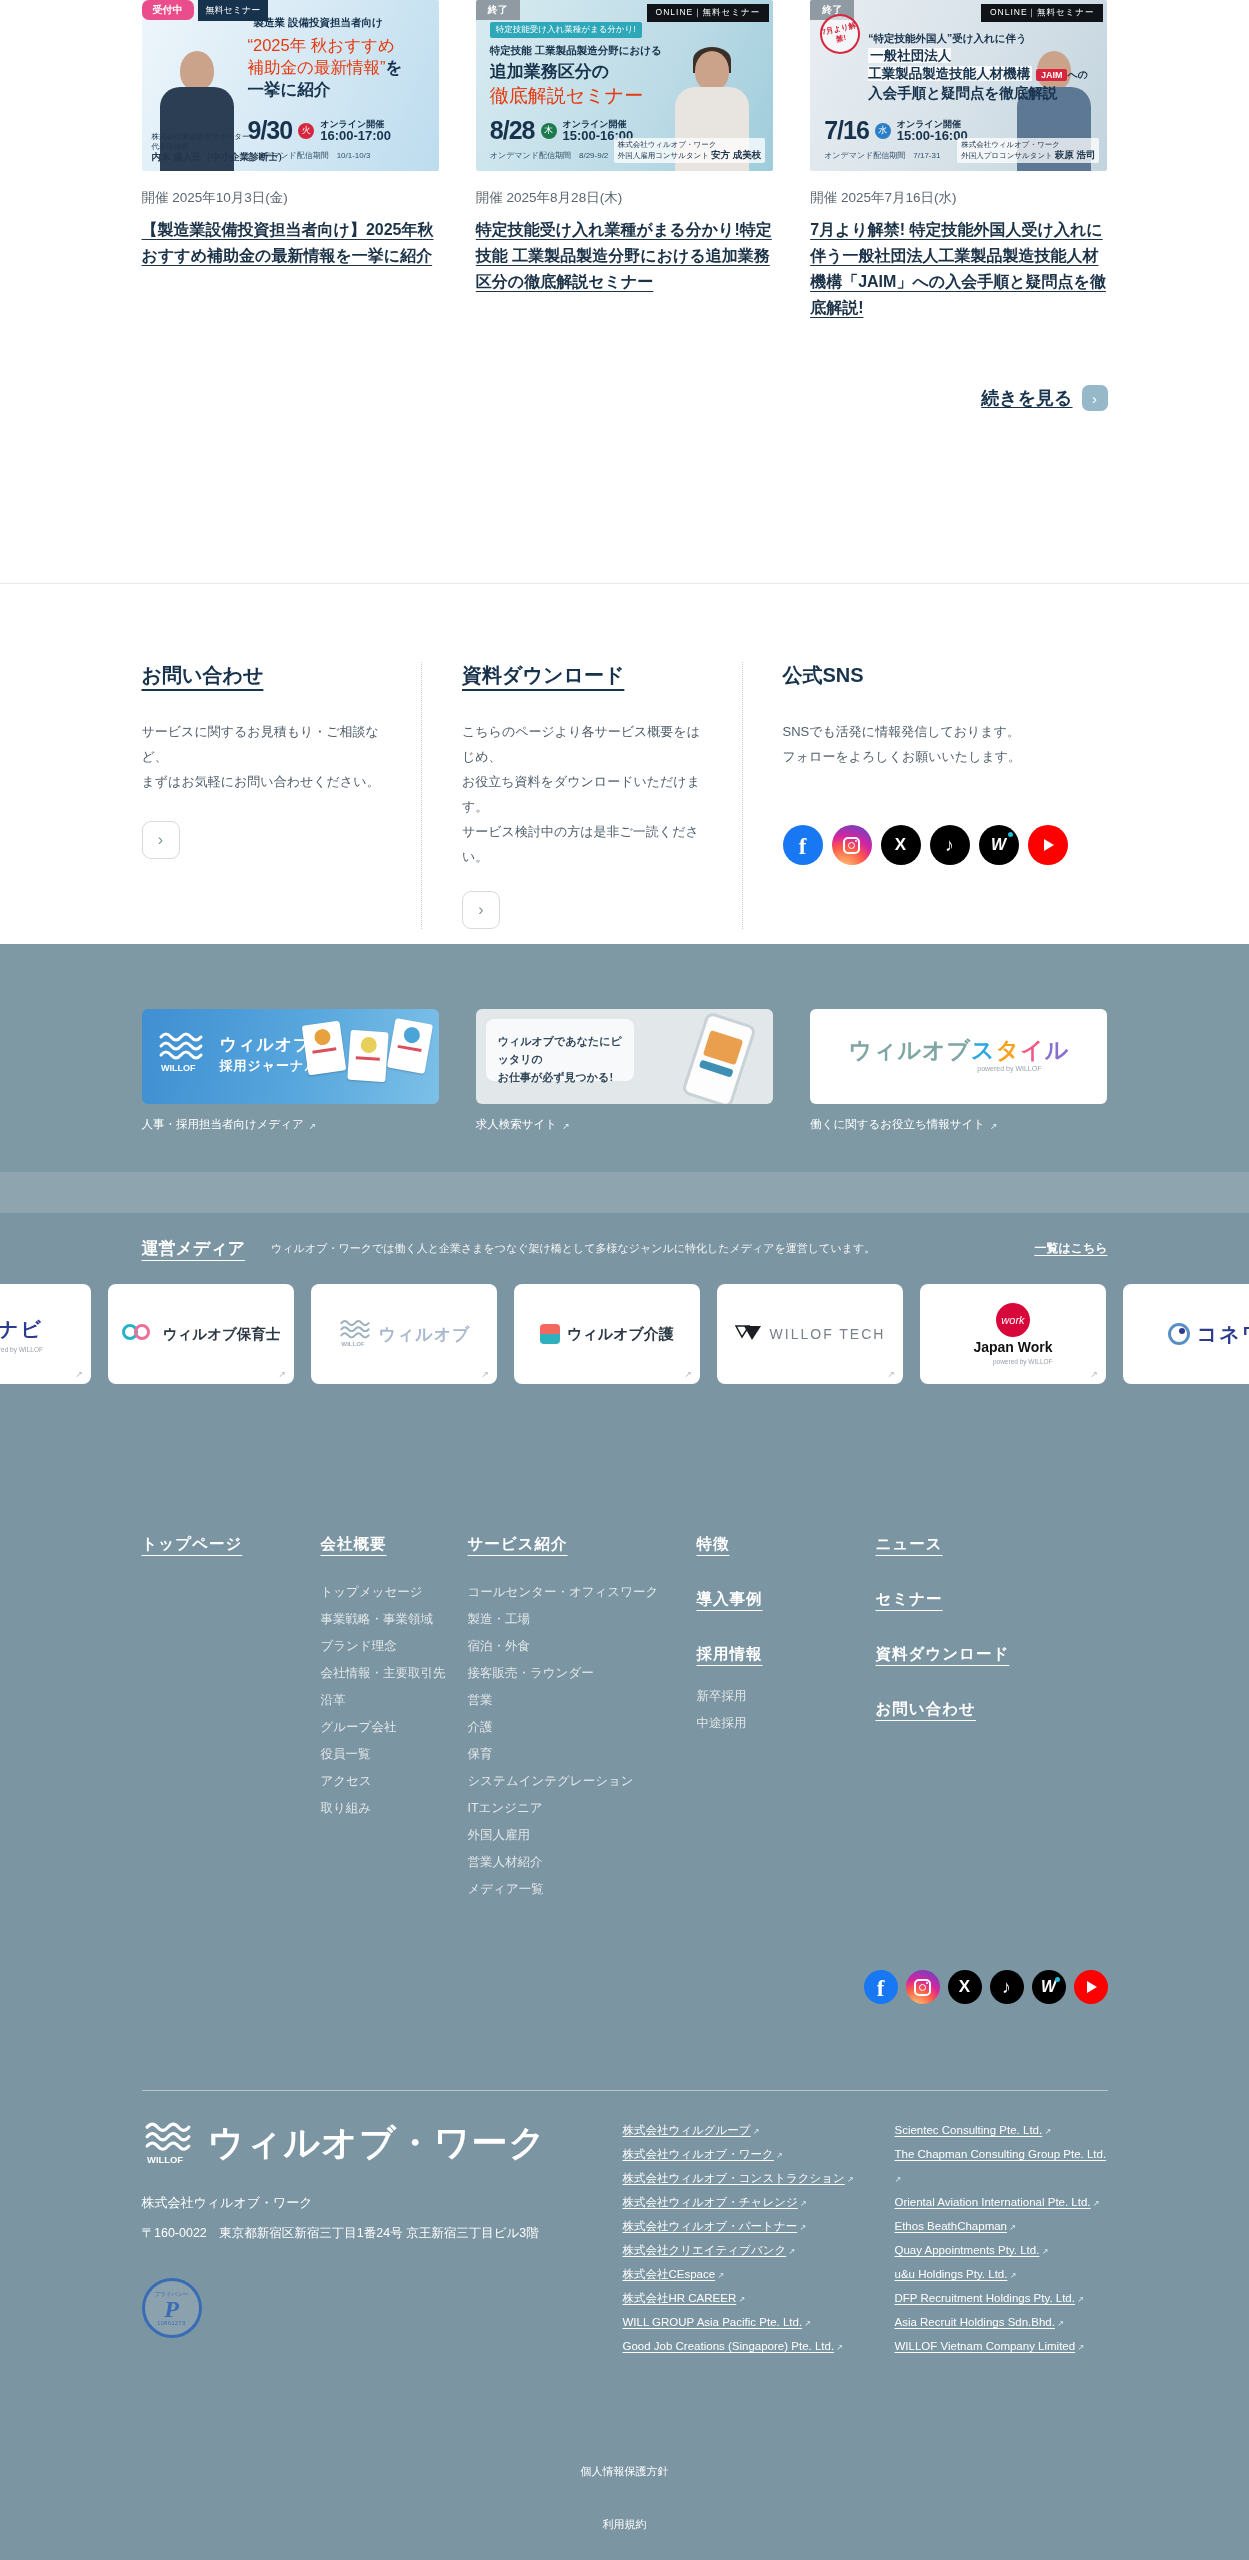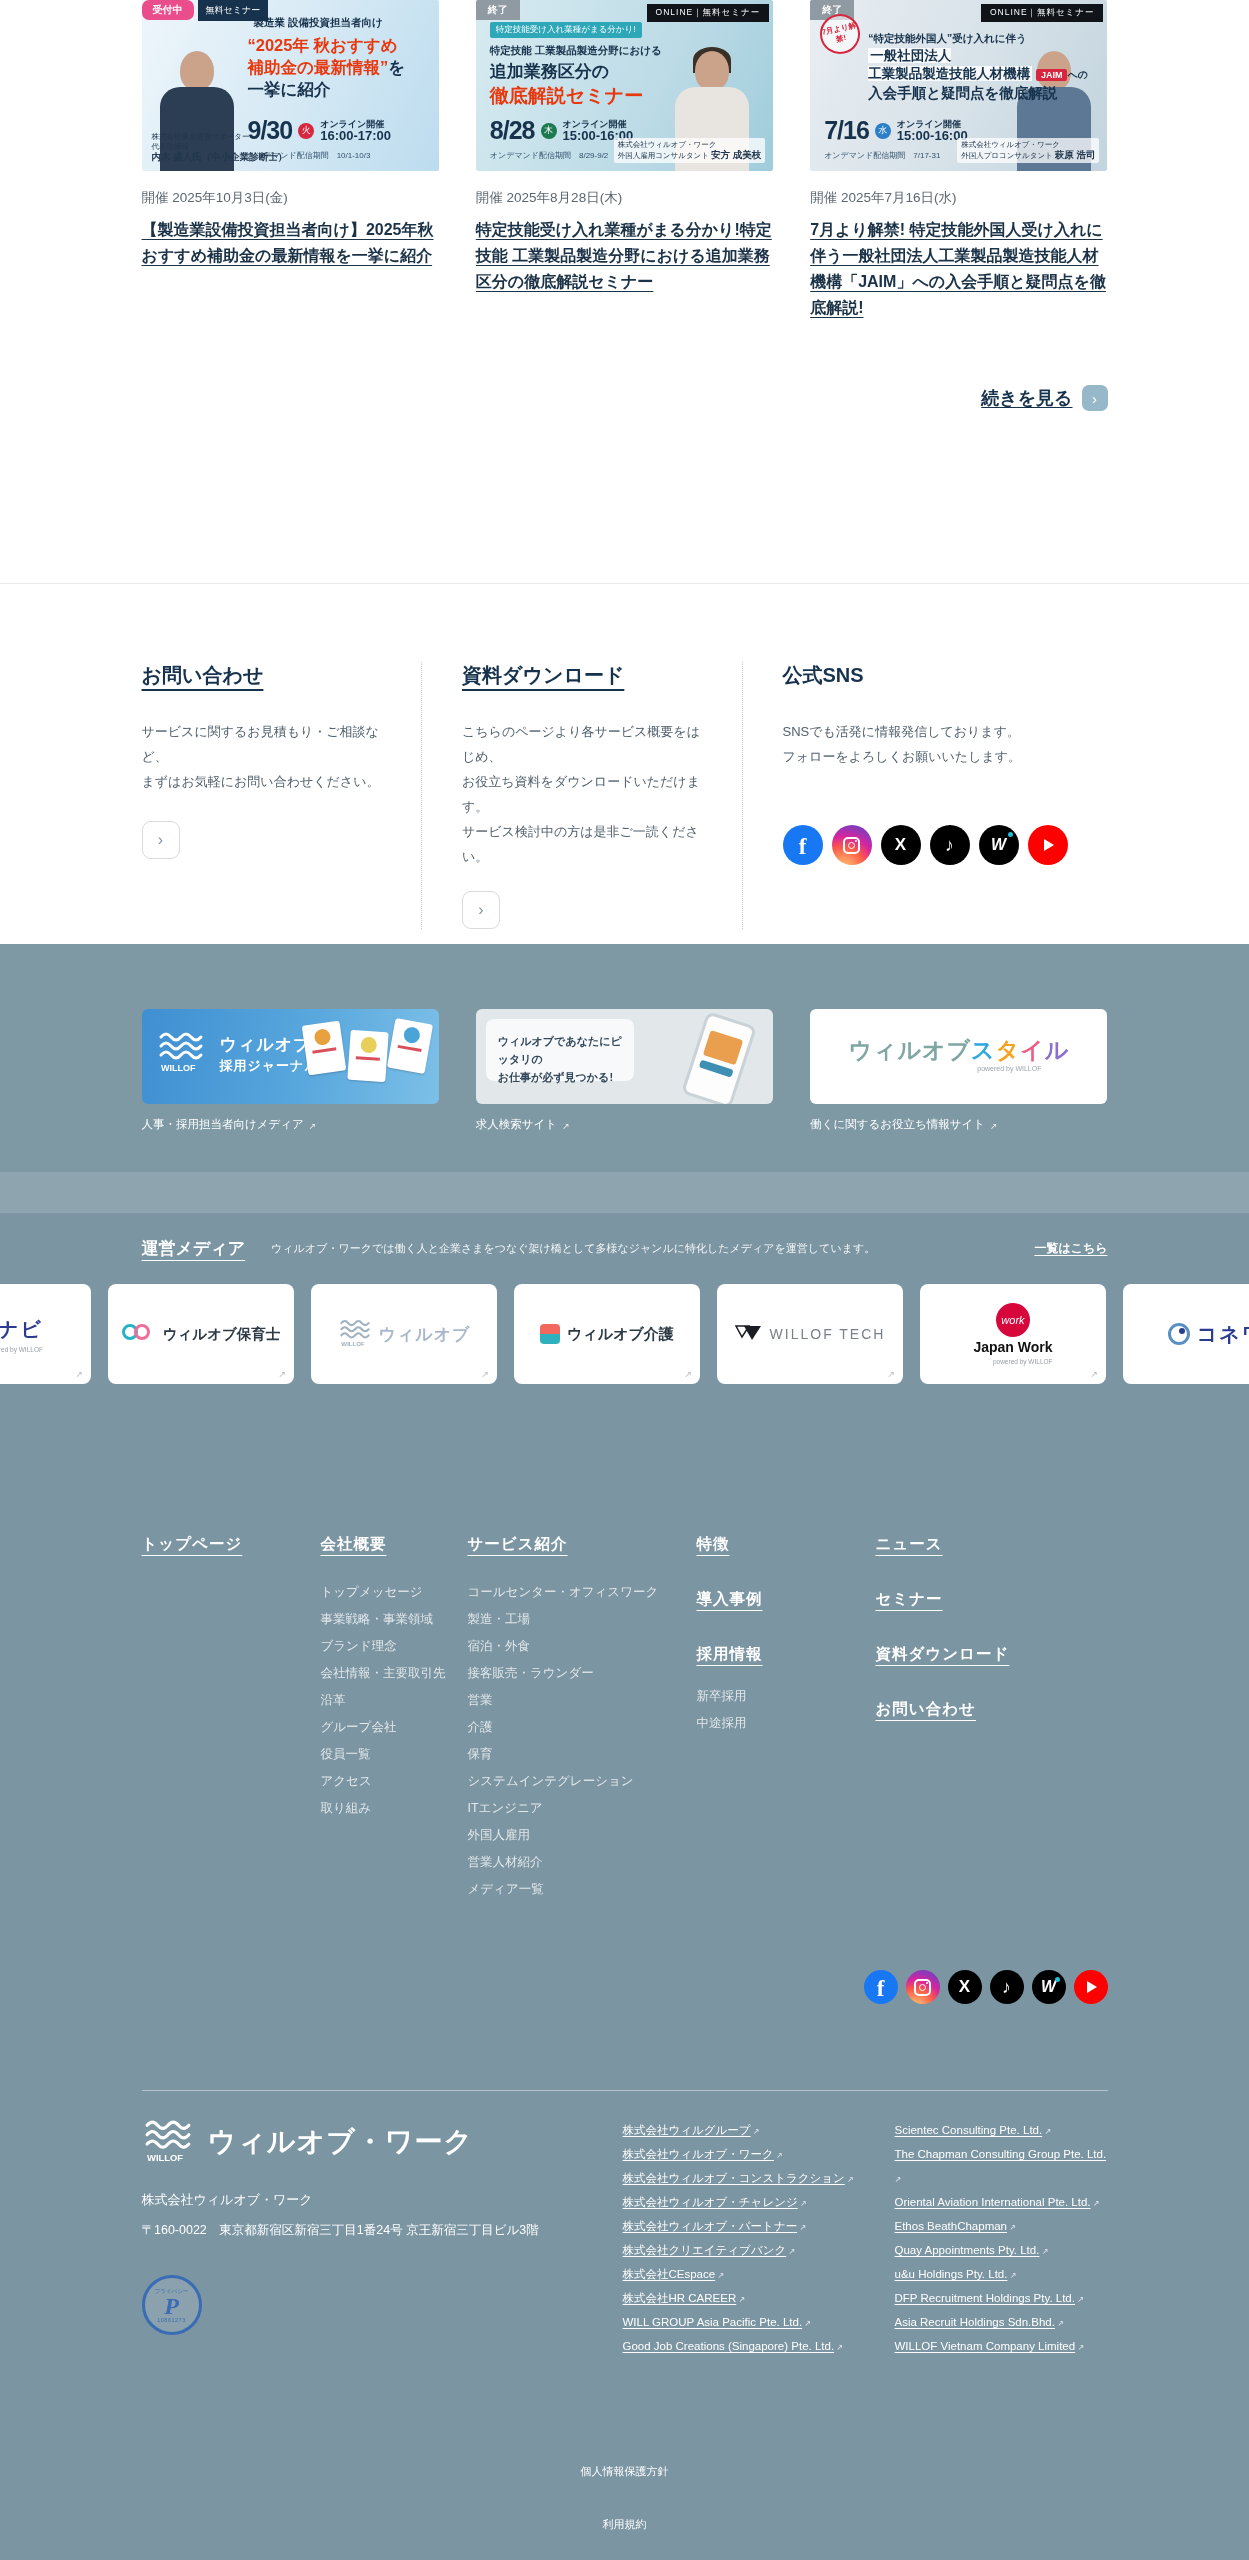--- a/index.html
+++ b/index.html
@@ -23,21 +23,21 @@
   .badge-gray { position:absolute; top:0; left:0; background:#8f9aa3; color:#fff; font-size:10px; font-weight:bold; padding:3px 12px; }
   .online-bar { position:absolute; top:4px; right:4px; background:#101418; color:#fff; font-size:8.5px; letter-spacing:1px; padding:3px 9px; }
   .person { position:absolute; bottom:0; width:74px; height:120px; }
   .person .head { position:absolute; top:0; left:50%; transform:translateX(-50%); width:34px; height:40px; border-radius:50% 50% 46% 46%; background:#caa38a; }
   .person .body { position:absolute; bottom:0; left:0; right:0; height:84px; border-radius:20px 20px 0 0; }
   .suit-dark .body { background:#2c3e53; }
   .jacket-white .body { background:#e8e4df; }
   .jacket-blue .body { background:#5d7894; }
   .hair { position:absolute; top:-4px; left:50%; transform:translateX(-50%); width:38px; height:26px; border-radius:50% 50% 0 0; background:#3a3028; }
   .aud { position:absolute; color:#17324c; font-size:10.5px; font-weight:bold; }
-  .hl-red { color:#e8380d; font-weight:bold;margin-top:38px; }
+  .hl-red { color:#e8380d; font-weight:normal;margin-top:38px; }
   .hl-dark { color:#17324c; font-weight:bold; }
   .dateline { position:absolute; display:flex; align-items:center; gap:6px; }
   .d-big { font-size:25px; font-weight:bold; color:#17324c; letter-spacing:-1px; }
   .dow { width:16px; height:16px; border-radius:50%; color:#fff; font-size:9px; display:flex; align-items:center; justify-content:center; flex:none; }
   .dow-fire { background:#d7263d; } .dow-wood { background:#1d7a4f; } .dow-water { background:#2a7fc6; }
   .d-meta { font-size:9px; color:#17324c; font-weight:bold; line-height:12px; }
   .d-time { font-size:13px; }
   .ondemand { position:absolute; font-size:8px; color:#31506b; }
   .speaker { position:absolute; font-size:7.5px; color:#21374d; line-height:10px; }
   .speaker .nm { font-size:9.5px; font-weight:bold; }
@@ -144,21 +144,21 @@
   .nav-item { display:block; font-size:12.5px; color:rgba(255,255,255,.78); line-height:27px; cursor:pointer; }
   .stack-gap { margin-top:34px;text-decoration:underline; }
   .sub-list { margin-top:18px; }
 
   .footer-sns { display:flex; justify-content:flex-end; gap:8px; margin-top:67px; }
   .f-divider { border:none; border-top:1px solid rgba(255,255,255,.45); margin:86px 0 0; }
 
   .company { display:flex; margin-top:28px; }
   .c-left { width:481px; }
   .logo-row { display:flex; align-items:center; gap:14px; }
-  .c-name { font-size:28px; font-weight:bold; color:#fff; letter-spacing:1px; }
+  .c-name { font-size:36px; font-weight:bold; color:#fff; letter-spacing:1px; }
   .c-sub { margin-top:26px; font-size:13px; color:#fff; }
   .c-addr { margin-top:13px; font-size:12.5px; color:#fff; }
   .pmark { margin-top:36px; width:60px; height:60px; border:3px solid #3a6cb5; border-radius:50%; display:flex; flex-direction:column; align-items:center; justify-content:center; color:#3a6cb5; background:rgba(255,255,255,.12); }
   .pmark-top { font-size:5.5px; }
   .pmark-p { font-size:24px; font-weight:bold; font-style:italic; font-family:"Liberation Serif",serif; line-height:22px; }
   .pmark-num { font-size:5.5px; letter-spacing:.5px; }
   .c-mid { width:272px; } .c-right { flex:1; }
   .c-link { display:block; font-size:11.5px; color:#fff; line-height:23px; cursor:pointer; }
   .c-link u { text-decoration:underline; text-underline-offset:2px; }
   .c-link::after { content:" ↗"; font-size:8px; opacity:.8; }

